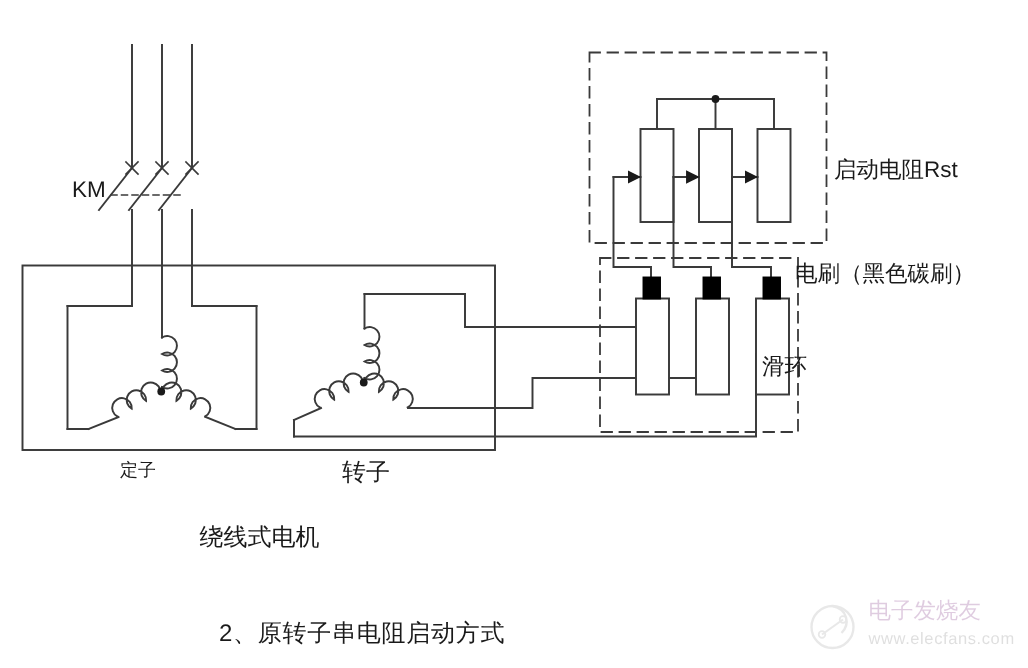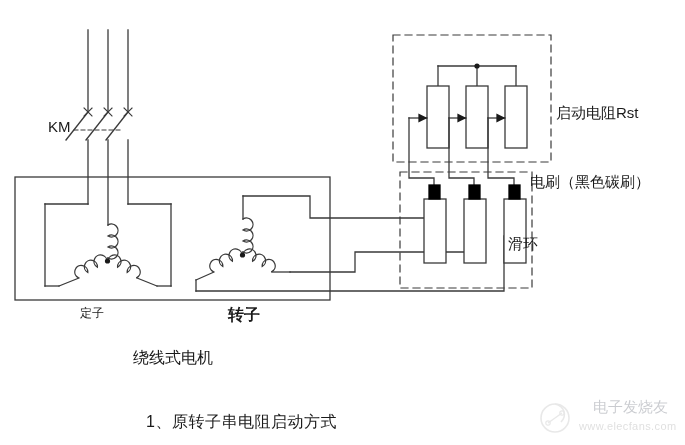--- a/index.html
+++ b/index.html
@@ -25,41 +25,41 @@
     height: 445px;
   }
   .lbl {
     position: absolute;
     color: #1a1a1a;
     white-space: nowrap;
     font-family: "Liberation Sans", "DejaVu Sans", sans-serif;
   }
   #label-km        { left: 48px;  top: 118px; font-size: 15px; }
   #label-stator    { left: 80px;  top: 305px; font-size: 12px; }
-  #label-rotor     { left: 228px; top: 305px; font-size: 16px; font-weight: bold; }
+  #label-rotor     { left: 228px; top: 305px; font-size: 16px; }
   #label-motor     { left: 133px; top: 348px; font-size: 16px; text-align: center; }
   #label-rst       { left: 556px; top: 104px; font-size: 15px; }
   #label-brush     { left: 530px; top: 173px; font-size: 15px; }
   #label-slipring  { left: 508px; top: 235px; font-size: 15px; }
   #caption         { left: 146px; top: 412px; font-size: 16px; letter-spacing: 0.5px; }
 
   #watermark {
     position: absolute;
     left: 535px;
     top: 396px;
     width: 140px;
     height: 46px;
     opacity: 0.22;
   }
   #watermark .wm-text {
     position: absolute;
-    left: 58px;
+    left: 44px;
     top: 2px;
     font-size: 15px;
-    color: #0f172a;
+    color: #701a75;
     font-family: Liberation Sans, sans-serif;
     white-space: nowrap;
   }
   #watermark .wm-url {
     position: absolute;
     left: 44px;
     top: 24px;
     font-size: 11px;
     color: #707070;
     letter-spacing: 0.4px;
@@ -220,21 +220,21 @@
     </g>
   </svg>
 
   <div class="lbl" id="label-km">KM</div>
   <div class="lbl" id="label-stator">定子</div>
   <div class="lbl" id="label-rotor">转子</div>
   <div class="lbl" id="label-motor">绕线式电机</div>
   <div class="lbl" id="label-rst">启动电阻Rst</div>
   <div class="lbl" id="label-brush">电刷（黑色碳刷）</div>
   <div class="lbl" id="label-slipring">滑环</div>
-  <div class="lbl" id="caption">1、原转子串电阻启动方式</div>
+  <div class="lbl" id="caption">2、原转子串电阻启动方式</div>
 
   <div id="watermark">
     <svg width="40" height="40" viewBox="0 0 40 40">
       <circle cx="20" cy="22" r="14" fill="none" stroke="#9a9a9a" stroke-width="1.6"></circle>
       <path d="M 20 8 C 30 10 32 20 26 26" fill="none" stroke="#9a9a9a" stroke-width="1.6"></path>
       <line x1="13" y1="27" x2="27" y2="17" stroke="#9a9a9a" stroke-width="1.4"></line>
       <circle cx="13" cy="27" r="2.2" fill="none" stroke="#9a9a9a" stroke-width="1.2"></circle>
       <circle cx="27" cy="17" r="2.2" fill="none" stroke="#9a9a9a" stroke-width="1.2"></circle>
     </svg>
     <div class="wm-text">电子发烧友</div>

